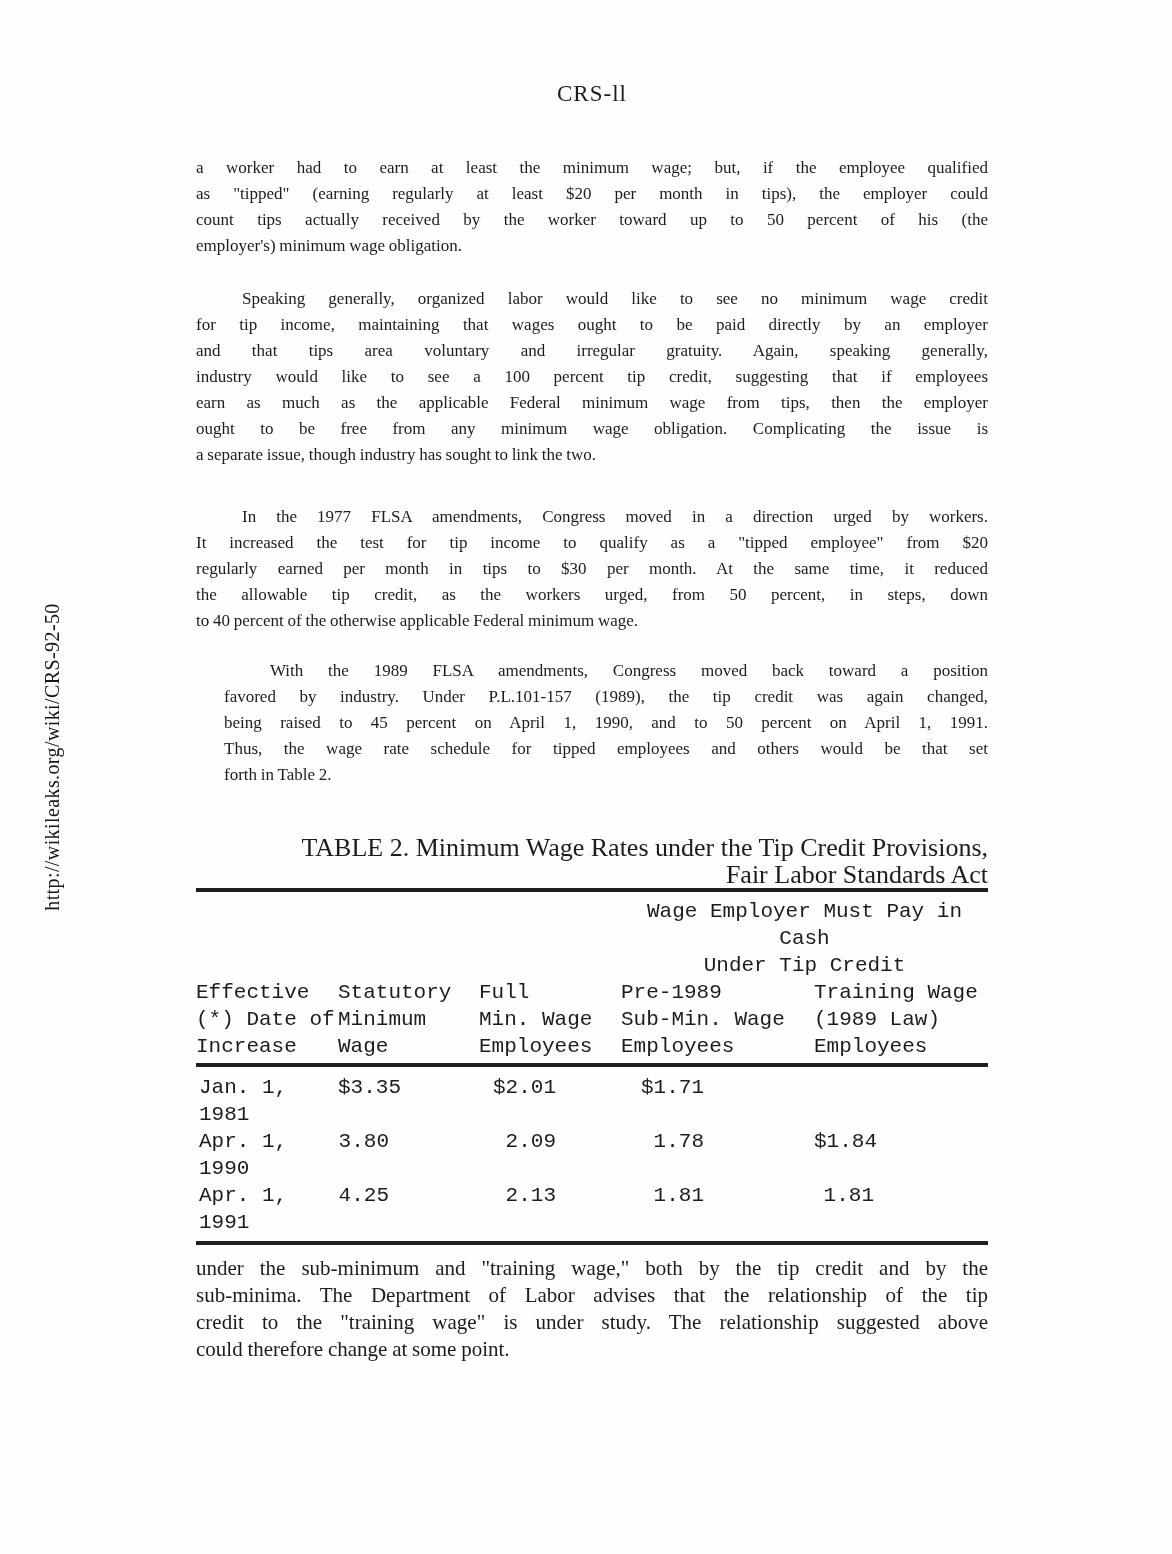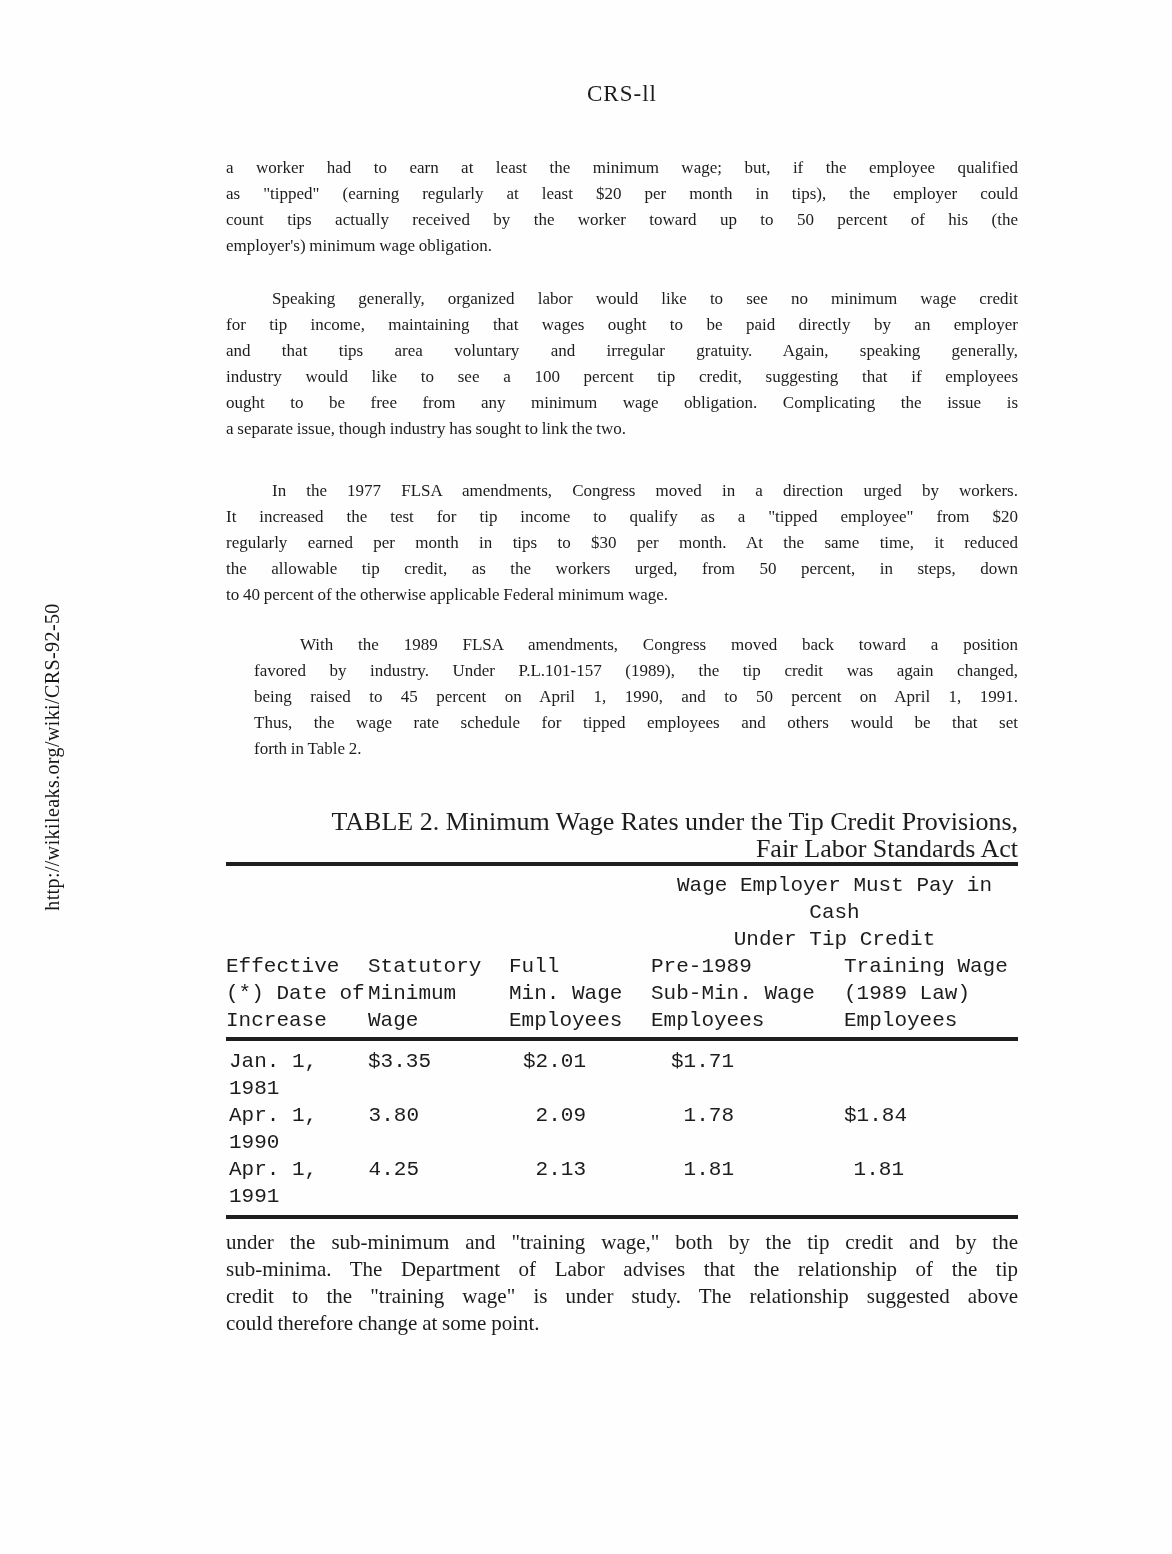--- a/index.html
+++ b/index.html
@@ -20,21 +20,21 @@
     top: 757px;
     transform: translate(-50%, -50%) rotate(-90deg);
     white-space: nowrap;
     font-size: 20px;
     letter-spacing: 0.4px;
     color: #161616;
   }
 
   .content {
     position: absolute;
-    left: 226px;
+    left: 196px;
     top: 0;
     width: 792px;
   }
 
   .page-header {
     margin-top: 80px;
     text-align: center;
     font-size: 23px;
     line-height: 28px;
     letter-spacing: 1px;
@@ -125,20 +125,21 @@
       <div class="ln">as "tipped" (earning regularly at least $20 per month in tips), the employer could</div>
       <div class="ln">count tips actually received by the worker toward up to 50 percent of his (the</div>
       <div class="ln ln-last">employer's) minimum wage obligation.</div>
     </div>
 
     <div class="para p2 indent">
       <div class="ln">Speaking generally, organized labor would like to see no minimum wage credit</div>
       <div class="ln">for tip income, maintaining that wages ought to be paid directly by an employer</div>
       <div class="ln">and that tips area voluntary and irregular gratuity. Again, speaking generally,</div>
       <div class="ln">industry would like to see a 100 percent tip credit, suggesting that if employees</div>
+      <div class="ln">earn as much as the applicable Federal minimum wage from tips, then the employer</div>
       <div class="ln">ought to be free from any minimum wage obligation. Complicating the issue is</div>
       <div class="ln ln-last">a separate issue, though industry has sought to link the two.</div>
     </div>
 
     <div class="para p3 indent">
       <div class="ln">In the 1977 FLSA amendments, Congress moved in a direction urged by workers.</div>
       <div class="ln">It increased the test for tip income to qualify as a "tipped employee" from $20</div>
       <div class="ln">regularly earned per month in tips to $30 per month. At the same time, it reduced</div>
       <div class="ln">the allowable tip credit, as the workers urged, from 50 percent, in steps, down</div>
       <div class="ln ln-last">to 40 percent of the otherwise applicable Federal minimum wage.</div>

